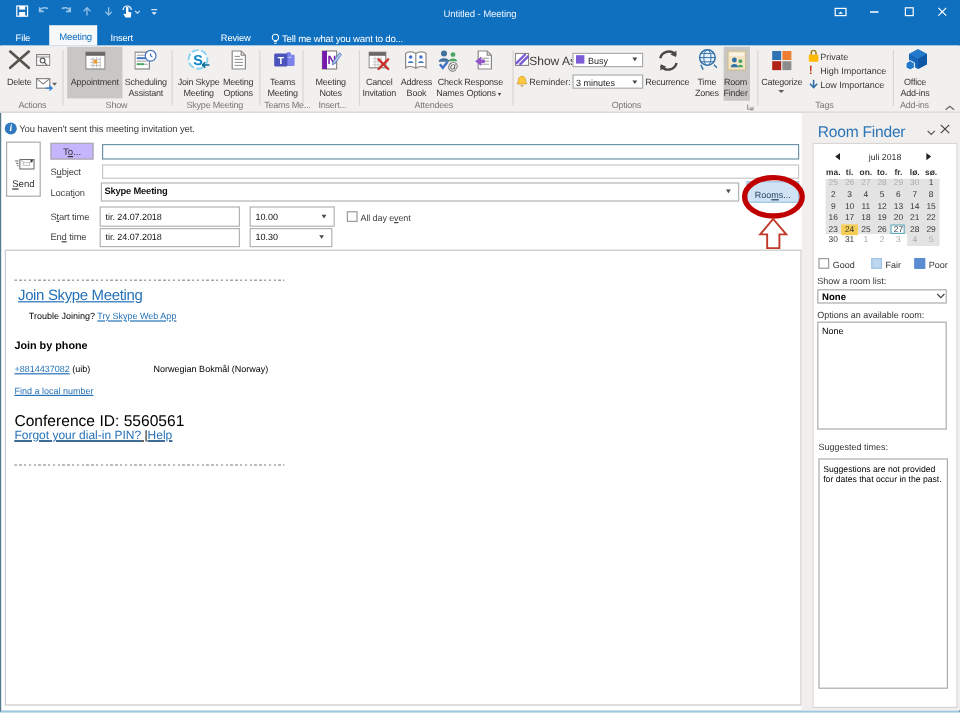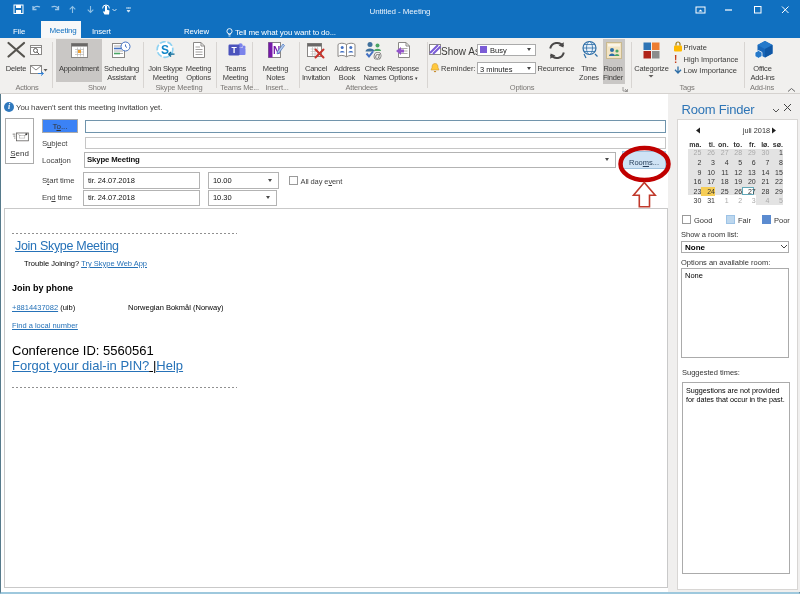--- a/index.html
+++ b/index.html
@@ -21,33 +21,33 @@
 .rbtn { position:absolute; top:26px; font-size:7.5px; color:#3b3a39; text-align:center; line-height:9.5px; letter-spacing:-0.2px; }
 .ricon { position:absolute; }
 .pressed { position:absolute; background:#c9c7c5; }
 
 #infoicon { position:absolute; left:4px; top:102px; width:10px; height:10px; border-radius:50%; background:#3079be; color:#fff; font-size:8px; text-align:center; line-height:10px; font-style:italic; font-weight:bold; font-family:"Liberation Serif",serif; }
 #infotext { position:absolute; left:16px; top:102.5px; font-size:7.9px; color:#3f3e3d; letter-spacing:-0.1px; }
 .flabel { position:absolute; font-size:7.8px; color:#444; letter-spacing:-0.1px; }
 .field { position:absolute; border:1px solid #b3b3b3; background:#fff; font-size:7.5px; color:#111; letter-spacing:-0.05px; }
 .combo-arrow { position:absolute; width:0; height:0; border-left:2.5px solid transparent; border-right:2.5px solid transparent; border-top:3.5px solid #4a4a4a; }
 #sendbox { position:absolute; left:5px; top:118px; width:29px; height:46px; border:1px solid #ababab; background:#fff; }
-#tobtn { position:absolute; left:42px; top:119px; width:36px; height:14px; border:1px solid #ababab; background:#3b82f6; font-size:8px; color:#333; text-align:center; line-height:13px; }
+#tobtn { position:absolute; left:42px; top:119px; width:36px; height:14px; border:1px solid #ababab; background:#c4b5fd; font-size:8px; color:#333; text-align:center; line-height:13px; }
 
 #bodybox { position:absolute; left:4px; top:208px; width:664px; height:380px; border:1px solid #c9c9c9; background:#fff; }
 .dash { position:absolute; left:12px; width:225px; height:1px; background:repeating-linear-gradient(90deg,#909090 0 2px,transparent 2px 4px); }
 a.lnk { color:#2672b8; text-decoration:underline; }
 
 #rightbg { position:absolute; left:668px; top:94px; width:132px; height:498px; background:#f0efee; }
 #panel { position:absolute; left:677px; top:119px; width:121px; height:471px; background:#fff; border:1px solid #d8d6d4; }
 #rftitle { position:absolute; left:681.5px; top:102px; font-size:13px; letter-spacing:-0.2px; color:#2e75b6; }
 .plabel { position:absolute; font-size:7.5px; color:#333; }
 .pbox { position:absolute; border:1px solid #ababab; background:#fff; }
 
-.cal { position:absolute; font-size:7px; color:#333; text-align:right; }
+.cal { position:absolute; font-size:7px; color:#333; text-align:center; }
 .calgray { color:#a9a9a9; }
 </style>
 </head>
 <body>
 <div id="win"></div>
 
 <div id="top"></div>
 <div id="title">Untitled - Meeting</div>
 <svg class="abs" style="left:0; top:0;" width="160" height="20" viewBox="0 0 160 20">
 
@@ -351,21 +351,21 @@
 
 <div id="bodybox"></div>
 <div class="dash" style="top:233px;"></div>
 <div class="abs" style="left:15px; top:239px; font-size:12.5px; letter-spacing:-0.3px;"><a class="lnk">Join Skype Meeting</a></div>
 <div class="abs" style="left:24px; top:259px; font-size:7.5px; color:#000;">Trouble Joining? <a class="lnk">Try Skype Web App</a></div>
 <div class="abs" style="left:12px; top:283px; font-size:9px; font-weight:bold; color:#000;">Join by phone</div>
 <div class="abs" style="left:12px; top:303px; font-size:7.5px; color:#000;"><a class="lnk">+8814437082</a> (uib)</div>
 <div class="abs" style="left:128px; top:303px; font-size:7.5px; color:#000;">Norwegian Bokmål (Norway)</div>
 <div class="abs" style="left:12px; top:321px; font-size:7.5px;"><a class="lnk">Find a local number</a></div>
 <div class="abs" style="left:12px; top:343px; font-size:13px; color:#000;">Conference ID: 5560561</div>
-<div class="abs" style="left:12px; top:358px; font-size:13px; color:#000;text-decoration:underline;"><a class="lnk">Forgot your dial-in PIN?</a> |<a class="lnk">Help</a></div>
+<div class="abs" style="left:12px; top:358px; font-size:10px; color:#000;text-decoration:underline;"><a class="lnk">Forgot your dial-in PIN?</a> |<a class="lnk">Help</a></div>
 <div class="dash" style="top:387px;"></div>
 
 <div id="rightbg"></div>
 <div id="panel"></div>
 <div id="rftitle">Room Finder</div>
 <div class="abs" style="left:772px; top:106px; width:8px; height:8px;">
     <svg width="8" height="8">
       <path d="M1 3 L4 6 L7 3" stroke="#555" stroke-width="1" fill="none"></path>
     </svg>
   </div>

